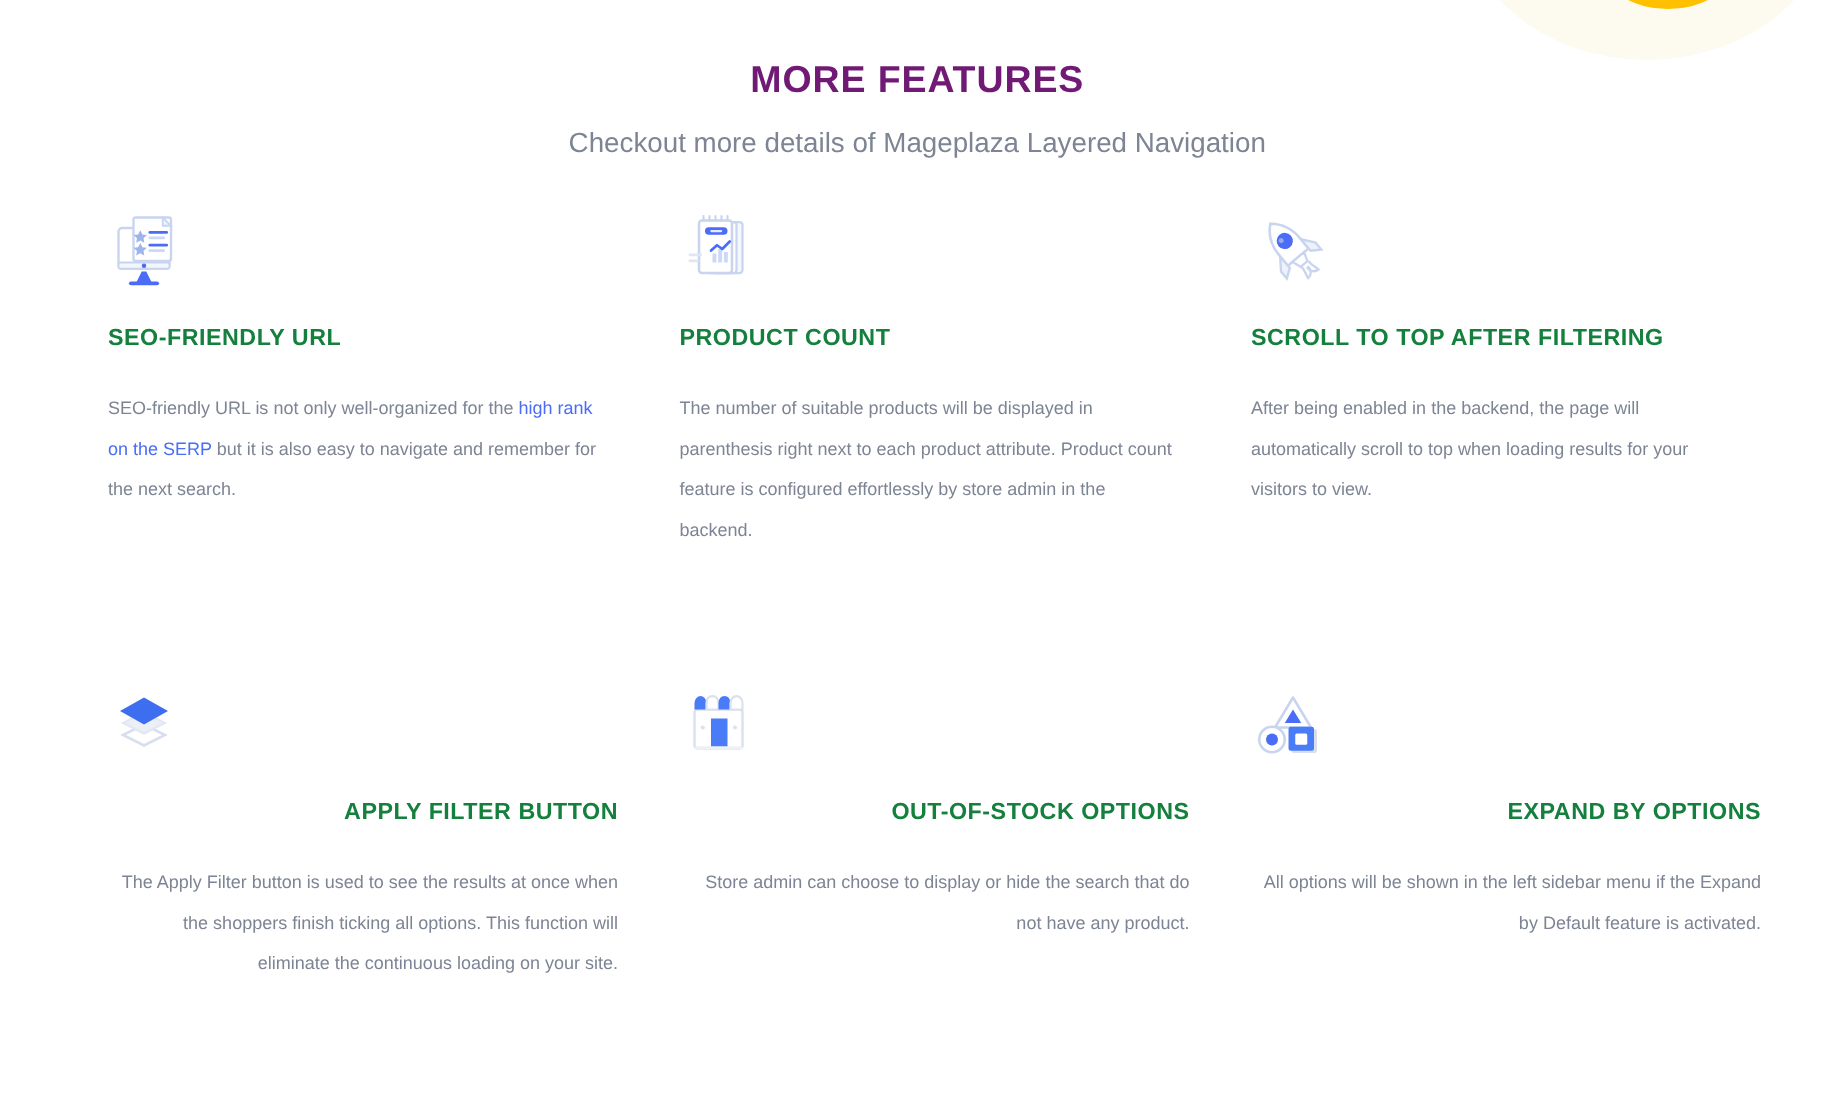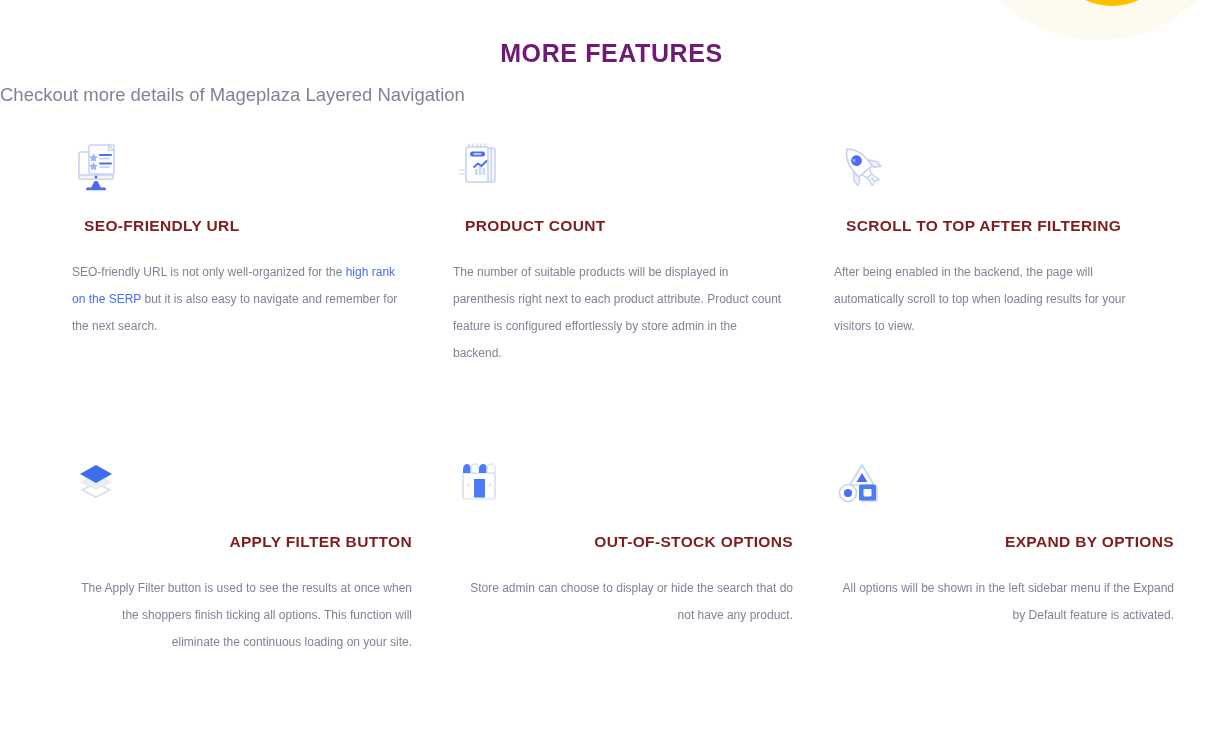--- a/index.html
+++ b/index.html
@@ -49,21 +49,21 @@
   .section-title {
     text-align: center;
     color: #701a75;
     font-size: 25px;
     font-weight: 600;
     letter-spacing: 0.6px;
     line-height: 34px;
     margin: 0;
   }
   .section-sub {
-    text-align: left;
+    text-align: center;
     color: #7d8494;
     font-size: 18.5px;
     font-weight: 400;
     line-height: 28px;
     margin: 11px 0 0 0;
   }
 
   .grid {
     margin-top: 30px;
     padding: 0 72px 0 72px;
@@ -81,26 +81,26 @@
 
   .icon-box {
     width: 56px;
     height: 56px;
     margin-bottom: 20px;
     display: block;
   }
   .icon-box svg { display: block; }
 
   .feature-title {
-    color: #7f1d1d;
+    color: #15803d;
     font-size: 15.5px;
     font-weight: 700;
     letter-spacing: 0.35px;
     line-height: 22px;
-    margin: 0 0 22px 12px;
+    margin: 0 0 22px 0;
     white-space: nowrap;
   }
   .feature-body {
     color: #7d8494;
     font-size: 12px;
     font-weight: 400;
     line-height: 27px;
     margin: 0;
   }
   .feature-body a,

